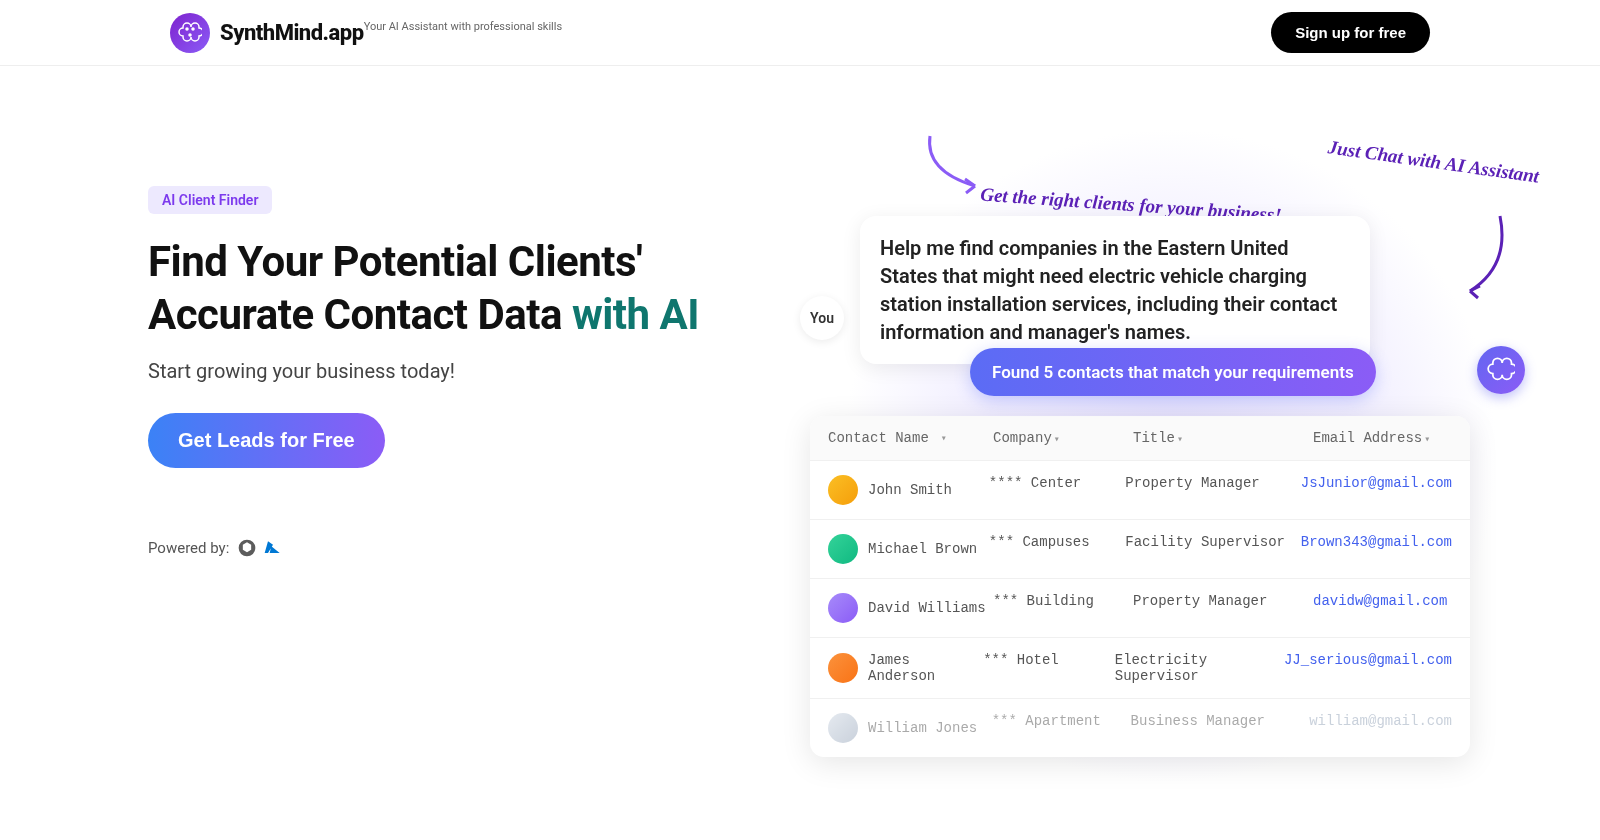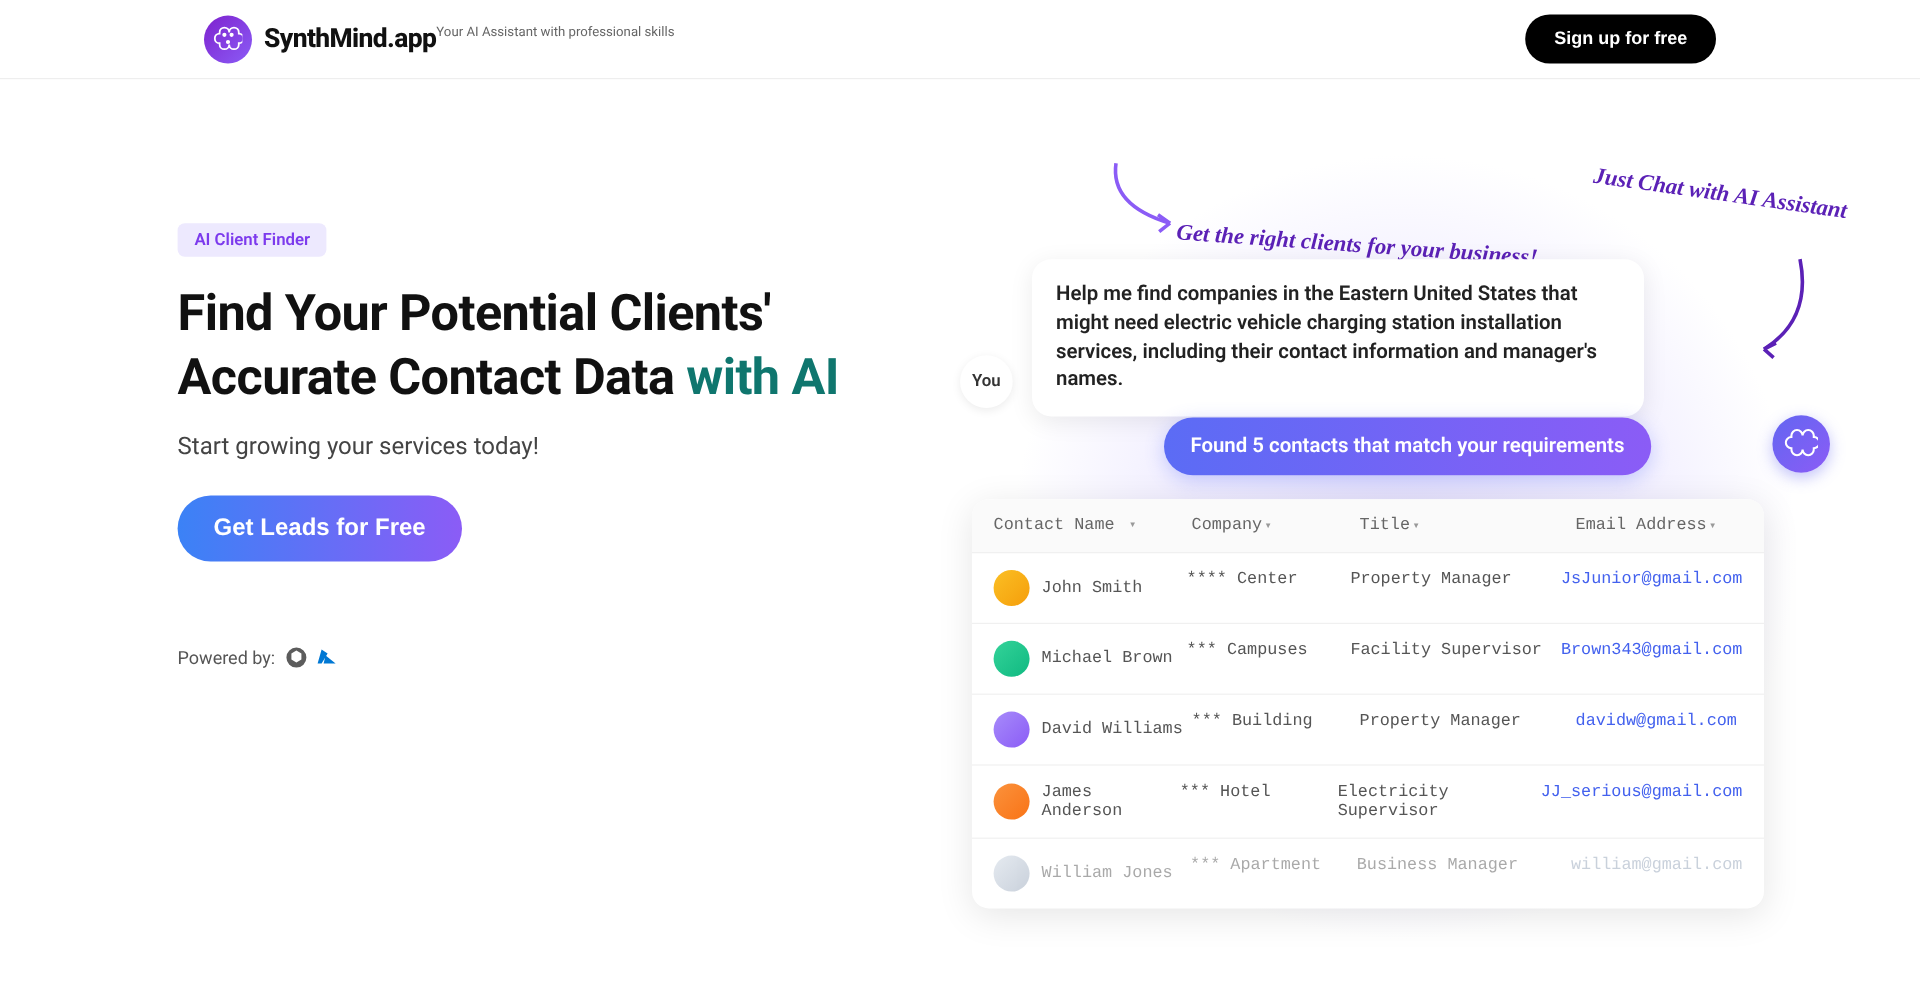--- a/index.html
+++ b/index.html
@@ -29,21 +29,21 @@
 .bg-circle { position: absolute; top: -20px; left: 60px; width: 660px; height: 660px; background: radial-gradient(circle, #e4e0fc 0%, #f0edff 40%, rgba(255,255,255,0) 70%); border-radius: 50%; z-index: 0; }
 
 .note1 { position: absolute; top: 5px; right: -40px; color: #5b21b6; font-size: 19px; font-weight: 600; font-style: italic; transform: rotate(8deg); z-index: 2; font-family: 'Comic Sans MS', cursive; }
 .note2 { position: absolute; bottom: -70px; left: 200px; color: #5b21b6; font-size: 19px; font-weight: 600; font-style: italic; transform: rotate(4deg); z-index: 2; font-family: 'Comic Sans MS', cursive; }
 
 .arrow1 { position: absolute; top: 60px; right: -20px; z-index: 2; }
 .arrow2 { position: absolute; bottom: -55px; left: 140px; z-index: 2; }
 
 .chat-label { position: absolute; left: 20px; top: 150px; width: 44px; height: 44px; background: #fff; border-radius: 50%; display: flex; align-items: center; justify-content: center; font-size: 14px; font-weight: 600; color: #333; box-shadow: 0 2px 8px rgba(0,0,0,0.08); z-index: 3; }
 
-.chat-bubble { position: absolute; top: 70px; left: 80px; width: 510px; background: #fff; border-radius: 16px; padding: 18px 20px; font-size: 17px; font-weight: 600; color: #222; line-height: 1.4; box-shadow: 0 4px 20px rgba(0,0,0,0.08); z-index: 3; }
+.chat-bubble { position: absolute; top: 70px; left: 80px; width: 510px; background: #fff; border-radius: 16px; padding: 18px 20px; font-size: 20px; font-weight: 600; color: #222; line-height: 1.4; box-shadow: 0 4px 20px rgba(0,0,0,0.08); z-index: 3; }
 
 .result-bubble { position: absolute; top: 202px; left: 190px; background: linear-gradient(90deg, #5b6cf5, #8b5cf6); color: #fff; padding: 14px 22px; border-radius: 26px; font-size: 17px; font-weight: 600; box-shadow: 0 4px 16px rgba(91,108,245,0.3); z-index: 3; }
 
 .ai-badge { position: absolute; top: 200px; right: -25px; width: 48px; height: 48px; background: linear-gradient(135deg, #6366f1, #8b5cf6); border-radius: 50%; display: flex; align-items: center; justify-content: center; z-index: 4; box-shadow: 0 4px 12px rgba(99,102,241,0.4); }
 .ai-badge svg { width: 28px; height: 28px; }
 
 .table-card { position: absolute; top: 270px; left: 30px; width: 660px; background: #fff; border-radius: 14px; box-shadow: 0 6px 30px rgba(0,0,0,0.1); z-index: 2; overflow: hidden; }
 .table-row { display: flex; padding: 14px 18px; border-bottom: 1px solid #f0f0f0; font-family: Liberation Mono, monospace; }
 .table-row.header-row { background: #fafafa; font-weight: 500; color: #666; font-size: 15px; }
 .table-row:last-child { border-bottom: none; opacity: 0.5; }
@@ -75,21 +75,21 @@
   </div>
   <button class="signup-btn">Sign up for free</button>
 </div>
 
 <div class="main">
   <div class="left">
     <div class="badge">AI Client Finder</div>
     <h1 class="headline">
       <span>Find Your Potential Clients' Accurate Contact Data </span><span class="accent">with AI</span>
     </h1>
-    <div class="subhead">Start growing your services today!</div>
+    <div class="subhead">Start growing your business today!</div>
     <button class="cta">Get Leads for Free</button>
     <div class="powered">
       <span>Powered by:</span>
       <span class="powered-icons">
         <svg class="p-icon" viewBox="0 0 24 24" fill="#333">
             <path d="M12 2a10 10 0 100 20 10 10 0 000-20zm0 3l5 3v6l-5 3-5-3V8l5-3z" opacity="0.8"></path>
           </svg>
         <svg class="p-icon" viewBox="0 0 24 24">
             <path fill="#0078d4" d="M6 4l-4 14h4l6-10L6 4zm4 6l-2 8h12L10 10z"></path>
           </svg>

